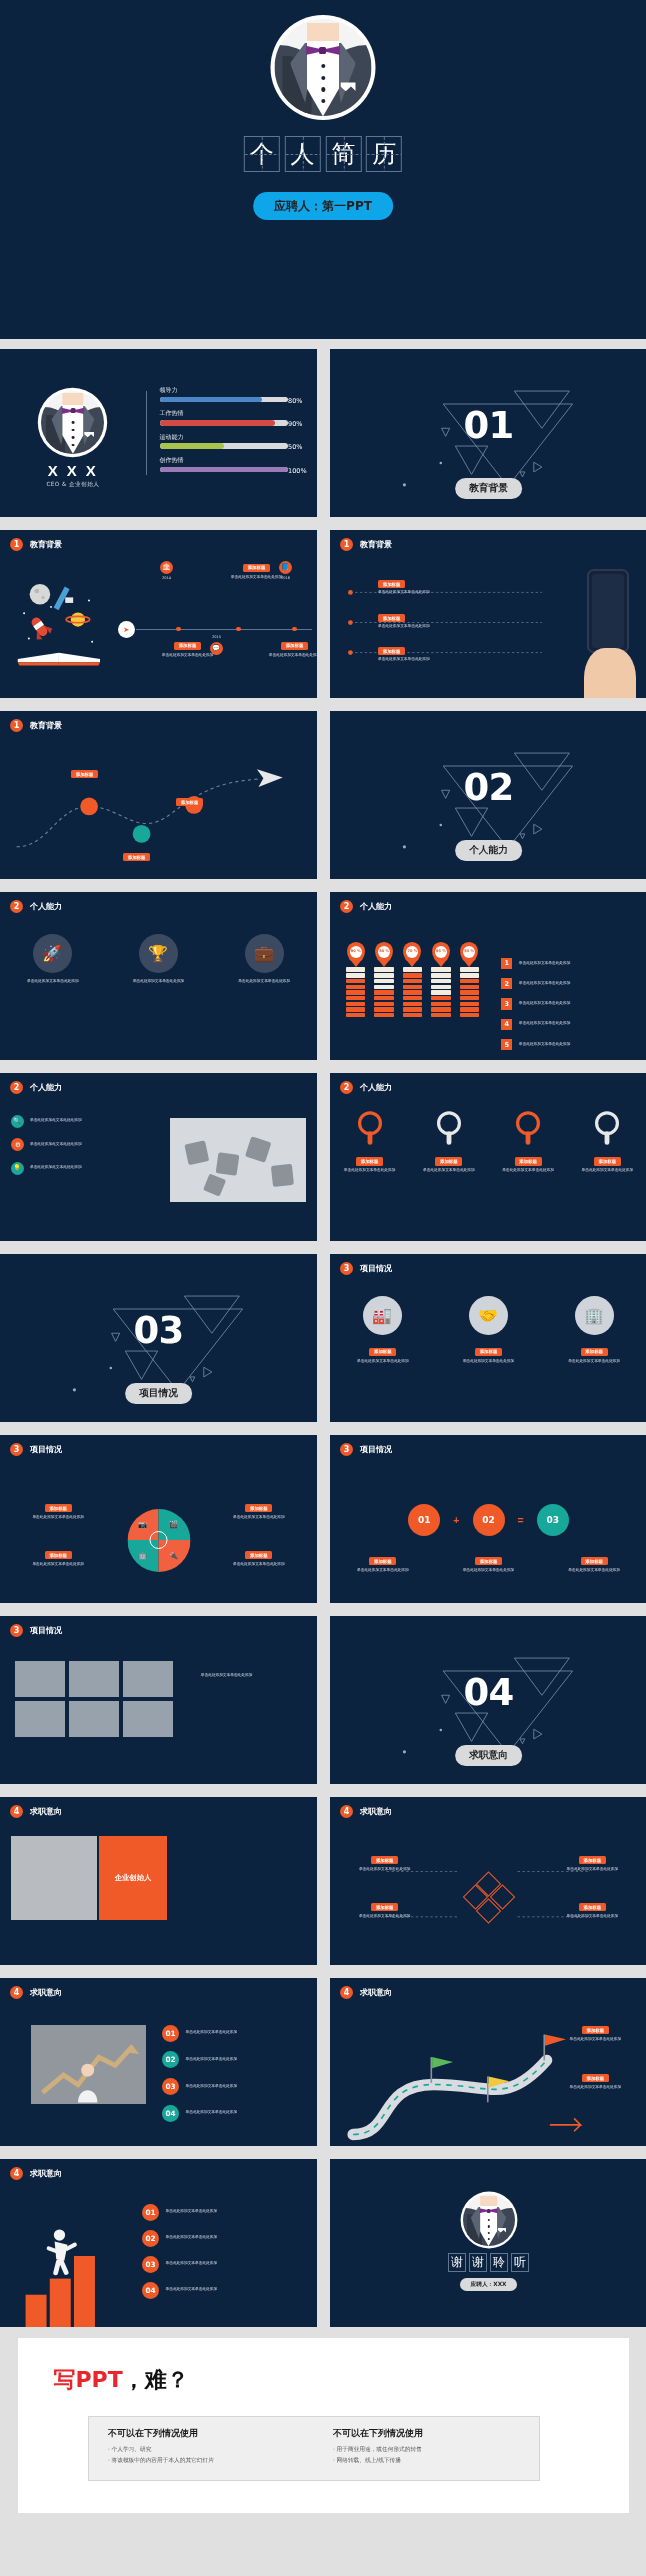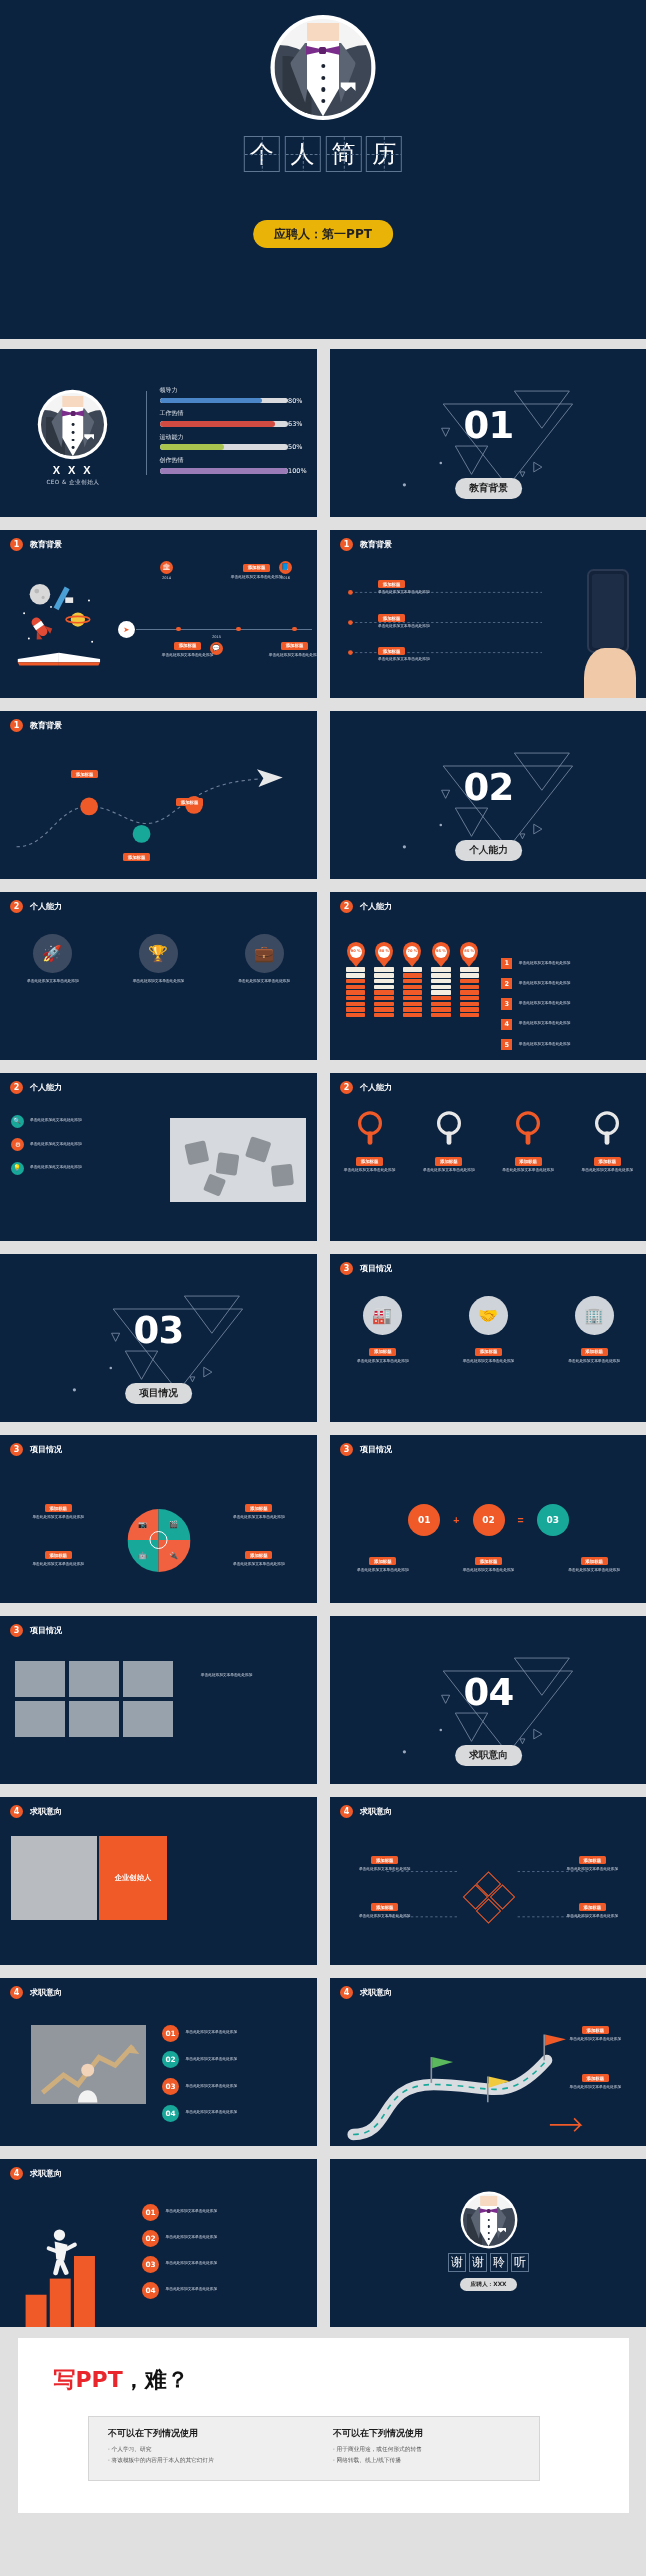--- a/index.html
+++ b/index.html
@@ -71,24 +71,23 @@
     font-family: "DejaVu Sans", sans-serif;
   }
   .hero .tcell::before, .hero .tcell::after {
     content: ""; position: absolute; background-image: linear-gradient(to right, #5f7693 50%, transparent 50%);
   }
   .hero .tcell::before { left: 0; right: 0; top: 50%; height: 0.8px; background-size: 4.8px 0.8px; background-repeat: repeat-x; }
   .hero .tcell::after { top: 0; bottom: 0; left: 50%; width: 0.8px;
      background-image: linear-gradient(to bottom, #5f7693 50%, transparent 50%); background-size: 0.8px 4.8px; background-repeat: repeat-y; }
   .hero .pill {
     position: absolute; left: 50%; top: 192px; transform: translateX(-50%);
-    background: #eab308; color: #222; border-radius: 16px;
+    background: #0ea5e9; color: #222; border-radius: 16px;
     padding: 5.7px 21px; font-size: 12px; font-weight: bold; white-space: nowrap;
     font-family: "DejaVu Sans", sans-serif;
-    margin-top: 28px;
   }
 
   
   .shead { position: absolute; left: 9.7px; top: 8px; display: flex; align-items: center; gap: 6.5px; }
   .shead .num {
     width: 13.7px; height: 13.7px; border-radius: 50%; background: #ef5a28;
     color: #fff; font-size: 8px; font-weight: bold;
     display: flex; align-items: center; justify-content: center;
     font-family: "DejaVu Sans", sans-serif;
   }
@@ -106,27 +105,27 @@
     position: absolute; left: 50%; bottom: 18px; transform: translateX(-50%);
     background: #d9dadc; color: #222; border-radius: 11.3px; padding: 4px 14.5px;
     font-size: 9.7px; font-weight: bold; white-space: nowrap; z-index: 4;
     font-family: "DejaVu Sans", sans-serif;
   }
 
   
   .prof { display: flex; align-items: center; }
   .prof .left { width: 46%; display: flex; flex-direction: column; align-items: center; padding-top: 14.5px; }
   .prof .tux { width: 63px; height: 63px; box-shadow: 0 0 0 3.2px #fff; }
-  .prof .nm { margin-top: 8px; font-size: 11px; font-weight: bold; letter-spacing: 2.4px; }
+  .prof .nm { margin-top: 8px; font-size: 15px; font-weight: bold; letter-spacing: 2.4px; }
   .prof .role { margin-top: 2.4px; font-size: 5.7px; color: #cdd6e0; letter-spacing: 0.4px; font-family: "DejaVu Sans", sans-serif; }
   .prof .vline { width: 0.8px; height: 84px; background: #5f7693; }
   .prof .right { flex: 1; padding: 0 8px 0 13px; }
   .prof .srow { margin-bottom: 4.8px; }
   .prof .sname { font-size: 6px; color: #e7edf3; margin-bottom: 1.6px; font-family: "DejaVu Sans", sans-serif; }
-  .prof .bar-line { display: flex; align-items: center; gap: 0; }
+  .prof .bar-line { display: flex; gap: 0; }
   .prof .track { flex: 1; height: 5.7px; background: #d8dadd; border-radius: 3.2px; overflow: hidden; }
   .prof .fill { height: 100%; border-radius: 3.2px; }
   .prof .pct { font-size: 6.5px; color: #fff; width: 21px; font-family: "DejaVu Sans", sans-serif; }
 
   
   .tagpill {
     background: #ef5a28; color: #fff; font-size: 4.4px; font-weight: bold;
     padding: 1.6px 4.8px; border-radius: 1.6px; white-space: nowrap; display: inline-block;
     font-family: "DejaVu Sans", sans-serif;
   }
@@ -310,21 +309,21 @@
               </div>
             <div class="pct">80%</div>
           </div>
         </div>
         <div class="srow">
           <div class="sname">工作热情</div>
           <div class="bar-line">
             <div class="track">
                 <div class="fill" style="width:90%;background:#d24b42"></div>
               </div>
-            <div class="pct">63%</div>
+            <div class="pct">90%</div>
           </div>
         </div>
         <div class="srow">
           <div class="sname">运动能力</div>
           <div class="bar-line">
             <div class="track">
                 <div class="fill" style="width:50%;background:#a8c44e"></div>
               </div>
             <div class="pct">50%</div>
           </div>

